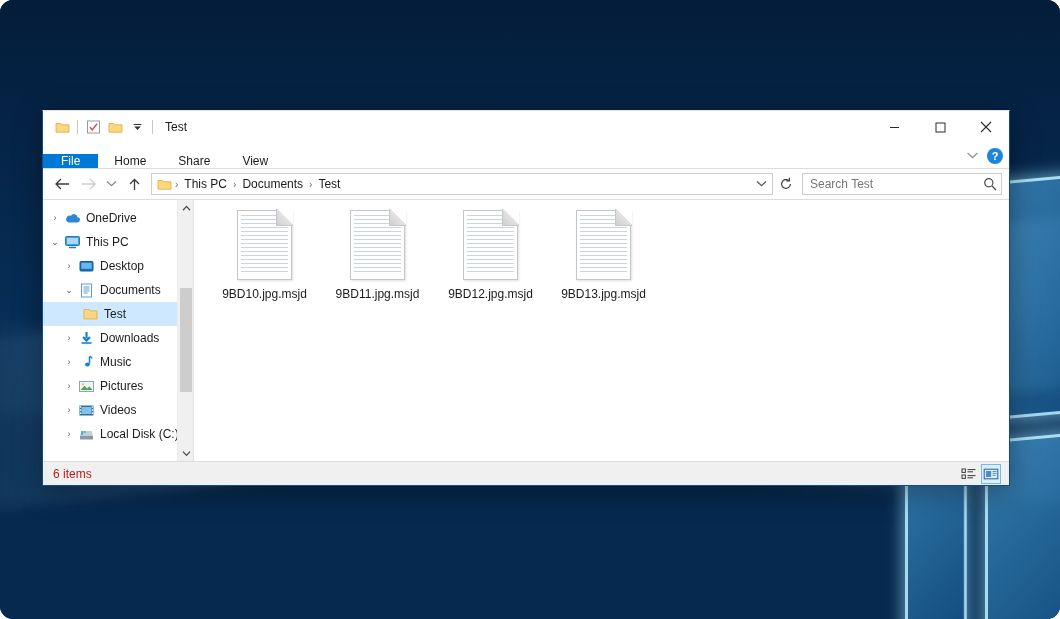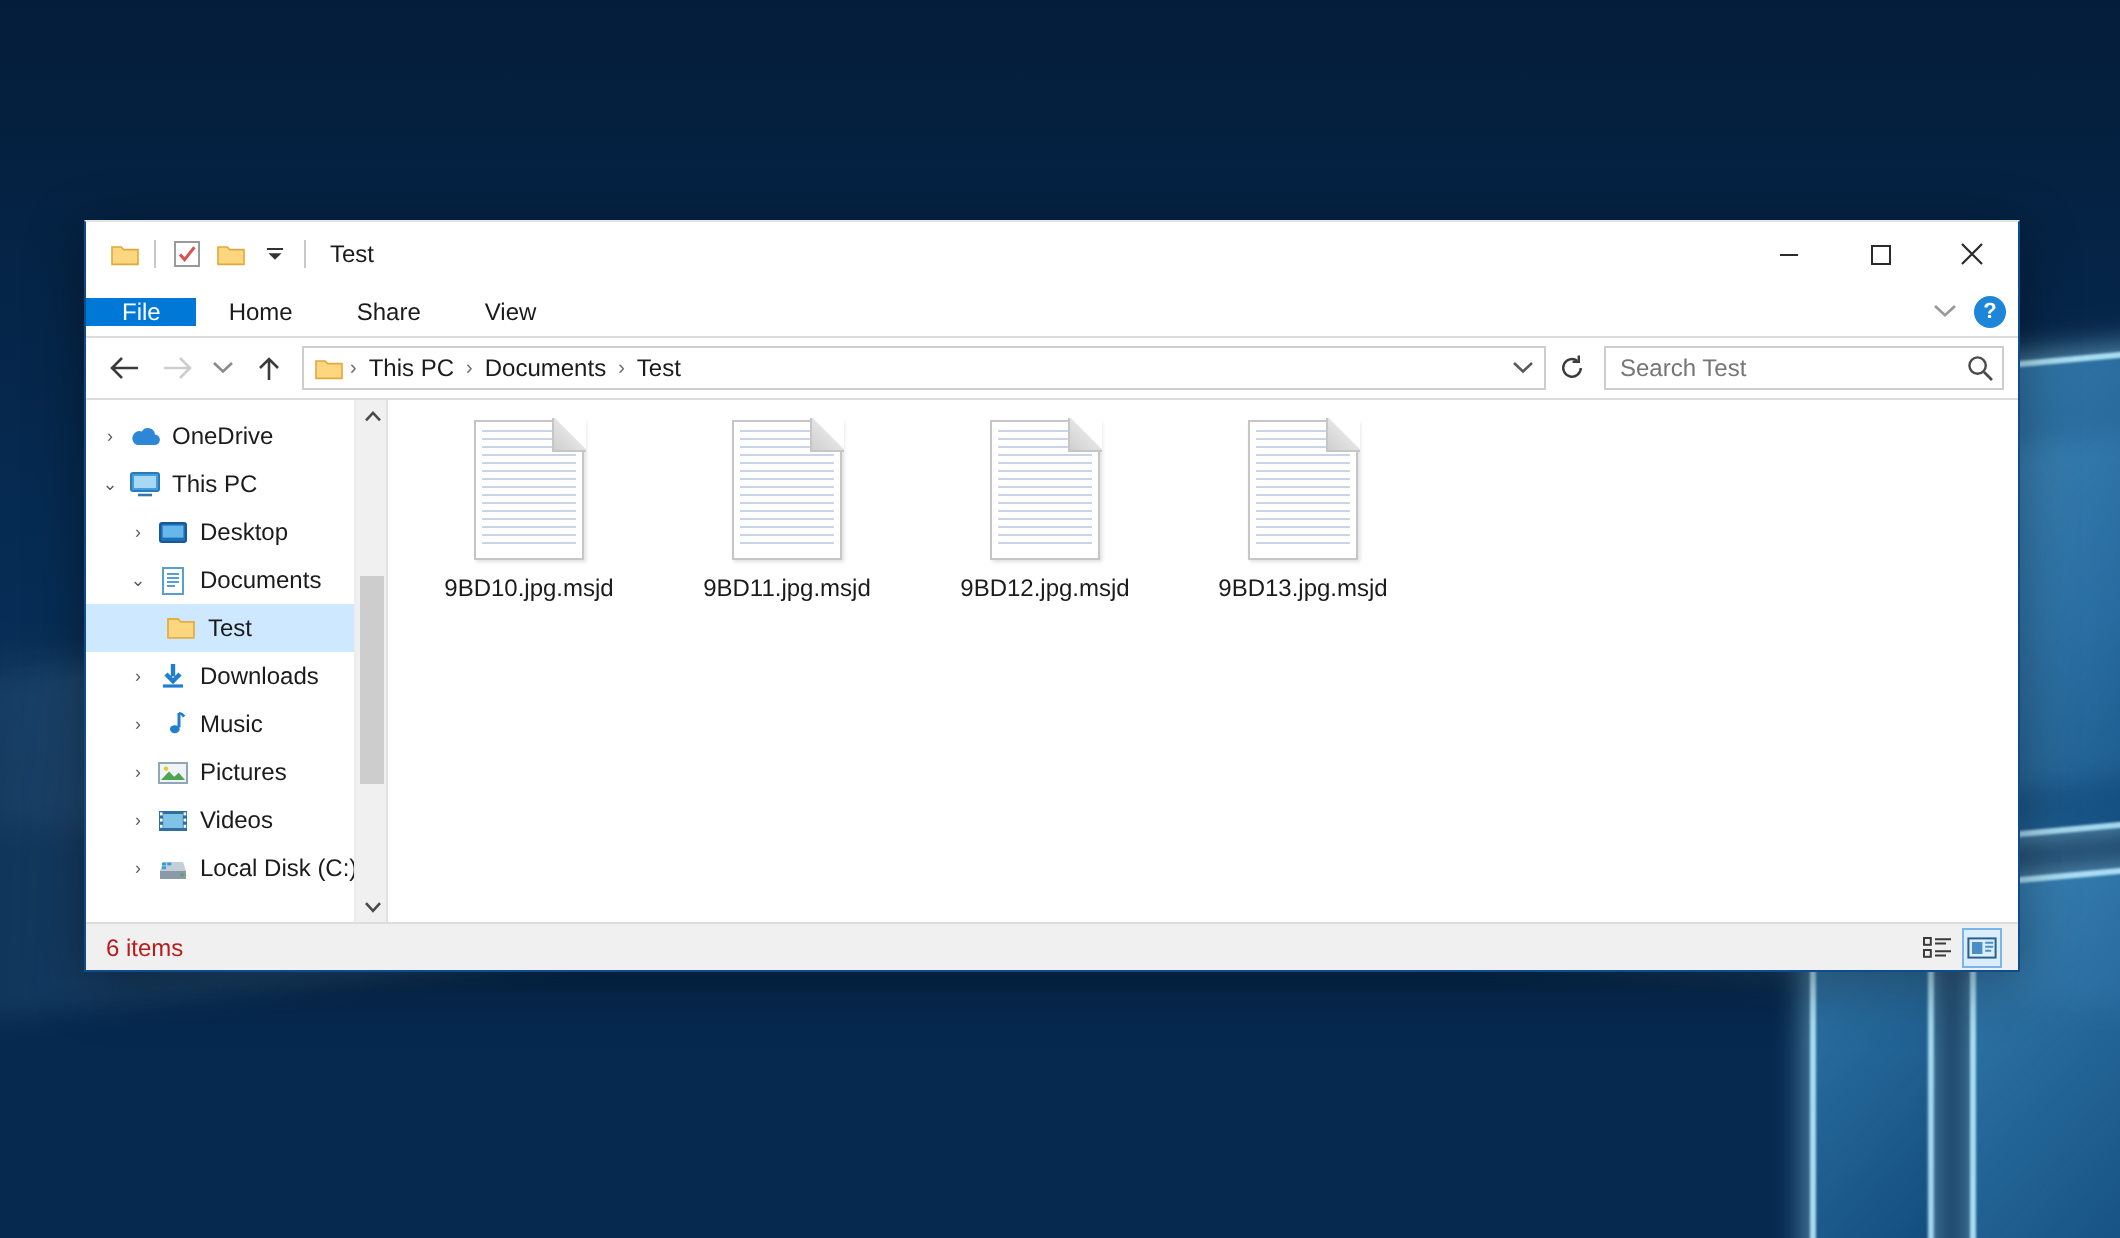--- a/index.html
+++ b/index.html
@@ -10,20 +10,21 @@
     overflow: hidden;
     font-family: "Liberation Sans", sans-serif;
   }
 
   
   #desktop {
     position: relative;
     width: 1060px; height: 619px;
     background: #0a3d6e;
     overflow: hidden;
+    border-radius: 13px;
   }
   .wp-base {
     position: absolute; inset: 0;
     background:
       radial-gradient(ellipse 120% 90% at 88% 78%, #37a9f2 0%, #1d8ee0 28%, #0f6bb8 52%, #0a447c 74%, #06294f 100%),
       linear-gradient(160deg, #062murky 0%, #06294f 100%);
     background-color: #06294f;
   }
   .wp-dark-top {
     position: absolute; left:0; top:0; width:100%; height: 62%;
@@ -99,21 +100,21 @@
   }
   .cap {
     width: 46px; height: 32px;
     display: flex; align-items: center; justify-content: center;
   }
 
   
   .ribbon {
     height: 26px;
     background: #ffffff;
-    display: flex; align-items: center;
+    display: flex; align-items: flex-end;
     border-bottom: 1px solid #dcdcdc;
     position: relative;
     flex: 0 0 auto;
   }
   .tab {
     padding: 0 16px;
     display: flex; align-items: center;
     font-size: 12px; color: #1b1b1b;
   }
   .tab.file {
@@ -256,21 +257,21 @@
   .content {
     flex: 1 1 auto;
     background: #ffffff;
     border-left: 1px solid #e2e2e2;
     padding: 6px 0 0 14px;
     overflow: hidden;
   }
   .filegrid {
     display: flex;
     flex-wrap: wrap;
-    gap: 16px;
+    gap: 0;
   }
   .fileitem {
     width: 113px;
     padding-top: 4px;
     display: flex; flex-direction: column; align-items: center;
   }
   .fileicon {
     width: 55px; height: 70px;
     position: relative;
     margin-bottom: 7px;

